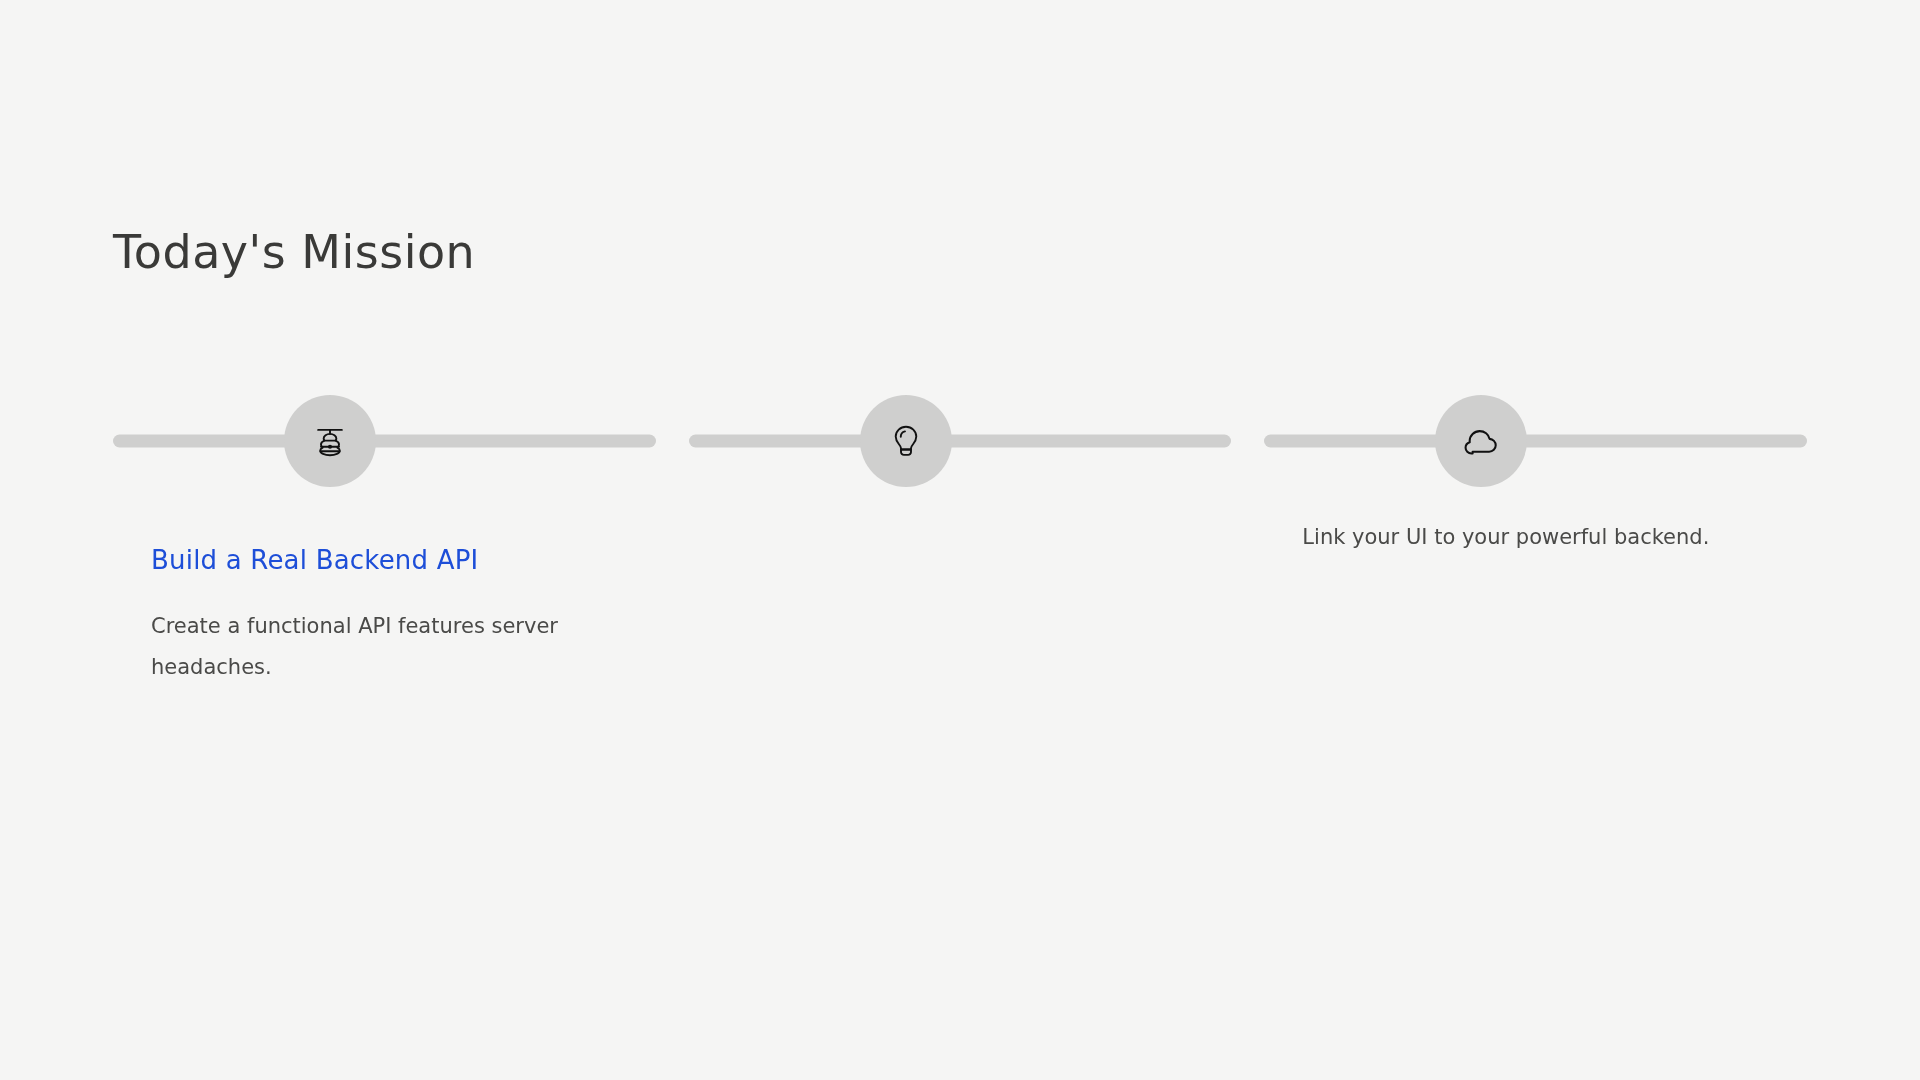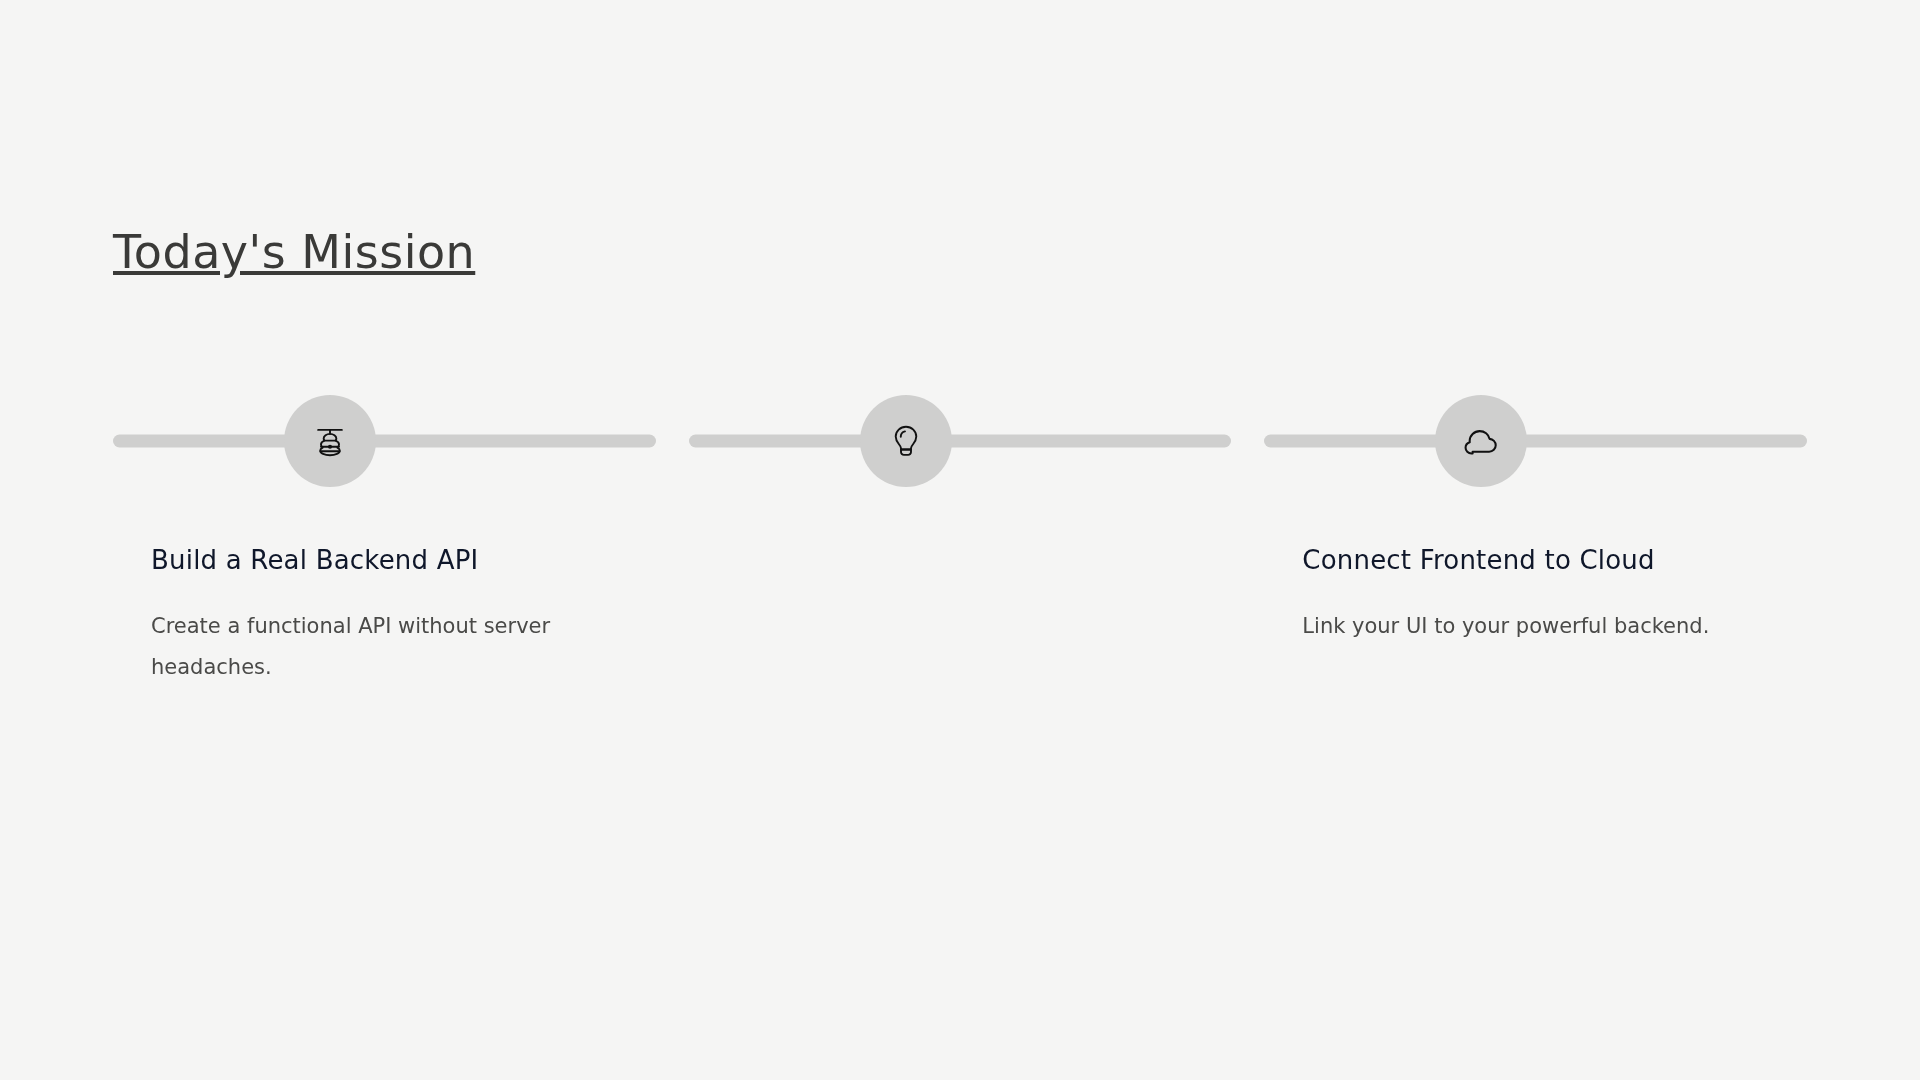--- a/index.html
+++ b/index.html
@@ -26,21 +26,20 @@
     position: absolute;
     left: 113px;
     top: 252px;
     transform: translateY(-50%);
     font-family: "DejaVu Sans", sans-serif;
     font-size: 46px;
     font-weight: 400;
     letter-spacing: 0.5px;
     color: #3a3a38;
     white-space: nowrap;
-    text-decoration: underline;
   }
 
   .steps {
     position: absolute;
     left: 113px;
     top: 395px;
     width: 1694px;
     display: flex;
     flex-direction: row;
     gap: 33px;
@@ -94,21 +93,21 @@
     height: 100%;
   }
 
   .step-heading {
     margin-top: 58px;
     padding-left: 38px;
     font-family: "DejaVu Sans", sans-serif;
     font-size: 26px;
     font-weight: 400;
     letter-spacing: 0.2px;
-    color: #0f172a;
+    color: #1d4ed8;
     line-height: 1.2;
   }
 
   .step-desc {
     margin-top: 30px;
     padding-left: 38px;
     padding-right: 64px;
     font-family: "DejaVu Sans", sans-serif;
     font-size: 21px;
     font-weight: 400;
@@ -136,21 +135,21 @@
               <path d="M24 15c-4.4 0-8 2.6-8 5.8 0 1 .4 1.9 1 2.7-2.6 1-4.4 2.8-4.4 5 0 1.5.8 2.8 2.1 3.8-1.9 1-3.1 2.5-3.1 4.1C11.6 39.6 17.2 42 24 42s12.4-2.4 12.4-5.6c0-1.6-1.2-3.1-3.1-4.1 1.3-1 2.1-2.3 2.1-3.8 0-2.2-1.8-4-4.4-5 .6-.8 1-1.7 1-2.7 0-3.2-3.6-5.8-8-5.8z"></path>
               <line x1="17" y1="23.5" x2="31" y2="23.5"></line>
               <line x1="12.7" y1="31.3" x2="35.3" y2="31.3"></line>
               <line x1="12.2" y1="37" x2="35.8" y2="37"></line>
               <circle cx="24" cy="31.3" r="2.6" fill="currentColor" stroke="none"></circle>
             </svg>
           </span>
         </div>
       </div>
       <div class="step-heading">Build a Real Backend API</div>
-      <div class="step-desc">Create a functional API without server headaches.</div>
+      <div class="step-desc">Create a functional API features server headaches.</div>
     </div>
 
     <div class="step">
       <div class="step-rail">
         <div class="step-track"></div>
         <div class="step-node">
           <span class="step-icon">
             <svg viewBox="0 0 48 48" fill="none" stroke="currentColor" stroke-width="2.4" stroke-linecap="round" stroke-linejoin="round" aria-hidden="true">
               <path d="M24 6c-7.2 0-13 5.6-13 12.4 0 4.3 2.1 7.3 4.1 9.7 1.5 1.8 2.6 3.2 2.6 5.1v1.6h12.6v-1.6c0-1.9 1.1-3.3 2.6-5.1 2-2.4 4.1-5.4 4.1-9.7C37 11.6 31.2 6 24 6z"></path>
               <path d="M17.7 34.8h12.6v3.1a3.6 3.6 0 0 1-3.6 3.6h-5.4a3.6 3.6 0 0 1-3.6-3.6v-3.1z"></path>
@@ -165,18 +164,17 @@
       <div class="step-rail">
         <div class="step-track"></div>
         <div class="step-node">
           <span class="step-icon">
             <svg viewBox="0 0 48 48" fill="none" stroke="currentColor" stroke-width="2.6" stroke-linecap="round" stroke-linejoin="round" aria-hidden="true">
               <path d="M13.4 37.5h20.9c4.6 0 8.3-3.6 8.3-8.1 0-4.3-3.4-7.8-7.8-8.1-1.2-5.6-6.3-9.8-12.4-9.8-7 0-12.7 5.5-12.7 12.3 0 .6 0 1.2.1 1.7-3.1.9-5.3 3.7-5.3 7 0 4 3.3 7.2 7.4 7.2h1.5z"></path>
             </svg>
           </span>
         </div>
       </div>
-      <div class="step-heading">Connect Frontend to Cloud</div>
       <div class="step-desc">Link your UI to your powerful backend.</div>
     </div>
 
   </div>
 </div>
 
 </body></html>

